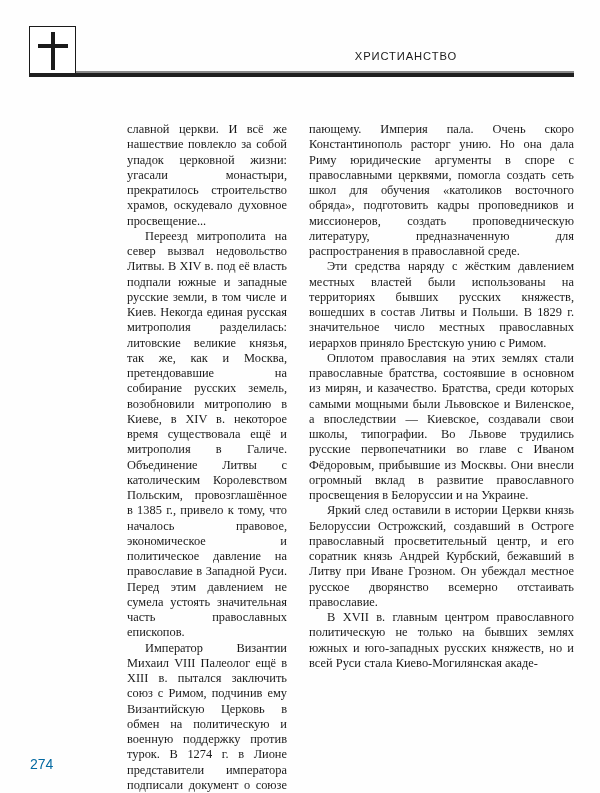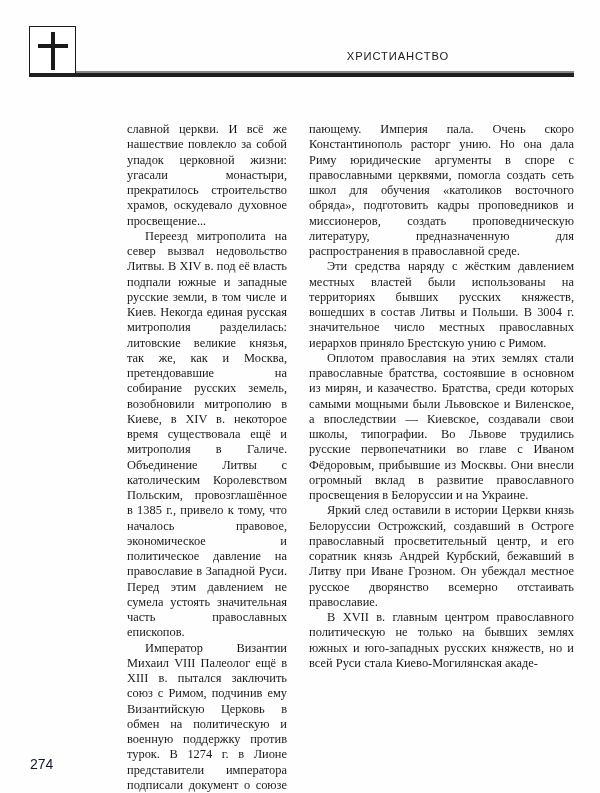--- a/index.html
+++ b/index.html
@@ -22,20 +22,21 @@
     background: #fefefe;
   }
 
   
   .header {
     position: absolute;
     left: 0;
     top: 0;
     width: 475px;
     height: 78px;
+    padding-left: 8px;
   }
 
   .cross-box {
     position: absolute;
     left: 29px;
     top: 26px;
     width: 47px;
     height: 48px;
     border: 1.6px solid #1a1a1a;
     background: #ffffff;
@@ -124,21 +125,21 @@
     -webkit-font-smoothing: none;
   }
 
   
   .folio {
     position: absolute;
     left: 30px;
     top: 756px;
     font-family: "Liberation Sans", "DejaVu Sans", sans-serif;
     font-size: 14px;
-    color: #0f172a;
+    color: #0369a1;
   }
 </style>
 </head>
 <body>
 
 <div class="page">
 
   <div class="header">
 
     <div class="cross-box">
@@ -156,21 +157,21 @@
 
     <div class="col left">
       <p class="para first">славной церкви. И всё же нашествие повлекло за собой упадок церковной жизни: угасали монастыри, прекратилось строительство храмов, оскудевало духовное просвещение...</p>
       <p class="para">Переезд митрополита на север вызвал недовольство Литвы. В XIV в. под её власть подпали южные и западные русские земли, в том числе и Киев. Некогда единая русская митрополия разделилась: литовские великие князья, так же, как и Москва, претендовавшие на собирание русских земель, возобновили митрополию в Киеве, в XIV в. некоторое время существовала ещё и митрополия в Галиче. Объединение Литвы с католическим Королевством Польским, провозглашённое в 1385 г., привело к тому, что началось правовое, экономическое и политическое давление на православие в Западной Руси. Перед этим давлением не сумела устоять значительная часть православных епископов.</p>
       <p class="para">Император Византии Михаил VIII Палеолог ещё в XIII в. пытался заключить союз с Римом, подчинив ему Византийскую Церковь в обмен на политическую и военную поддержку против турок. В 1274 г. в Лионе представители императора подписали документ о союзе с Римом — Лионскую унию. Против императора выступили его подданные и Церковь: Михаил был отлучён от Церкви и лишён церковного погребения. В католичество обратилось лишь небольшое число «латинофронов» — приверженцев западной культуры.</p>
 
     </div>
 
     <div class="col right">
       <p class="para first">пающему. Империя пала. Очень скоро Константинополь расторг унию. Но она дала Риму юридические аргументы в споре с православными церквями, помогла создать сеть школ для обучения «католиков восточного обряда», подготовить кадры проповедников и миссионеров, создать проповедническую литературу, предназначенную для распространения в православной среде.</p>
-      <p class="para">Эти средства наряду с жёстким давлением местных властей были использованы на территориях бывших русских княжеств, вошедших в состав Литвы и Польши. В 3004 г. значительное число местных православных иерархов приняло Брестскую унию с Римом.</p>
+      <p class="para">Эти средства наряду с жёстким давлением местных властей были использованы на территориях бывших русских княжеств, вошедших в состав Литвы и Польши. В 1829 г. значительное число местных православных иерархов приняло Брестскую унию с Римом.</p>
       <p class="para">Оплотом православия на этих землях стали православные братства, состоявшие в основном из мирян, и казачество. Братства, среди которых самыми мощными были Львовское и Виленское, а впоследствии — Киевское, создавали свои школы, типографии. Во Львове трудились русские первопечатники во главе с Иваном Фёдоровым, прибывшие из Москвы. Они внесли огромный вклад в развитие православного просвещения в Белоруссии и на Украине.</p>
       <p class="para">Яркий след оставили в истории Церкви князь Белоруссии Острожский, создавший в Остроге православный просветительный центр, и его соратник князь Андрей Курбский, бежавший в Литву при Иване Грозном. Он убеждал местное русское дворянство всемерно отстаивать православие.</p>
       <p class="para">В XVII в. главным центром православного политическую не только на бывших землях южных и юго-западных русских княжеств, но и всей Руси стала Киево-Могилянская акаде-</p>
     </div>
 
   </div>
 
   <div class="folio">274</div>
 
 </div>

